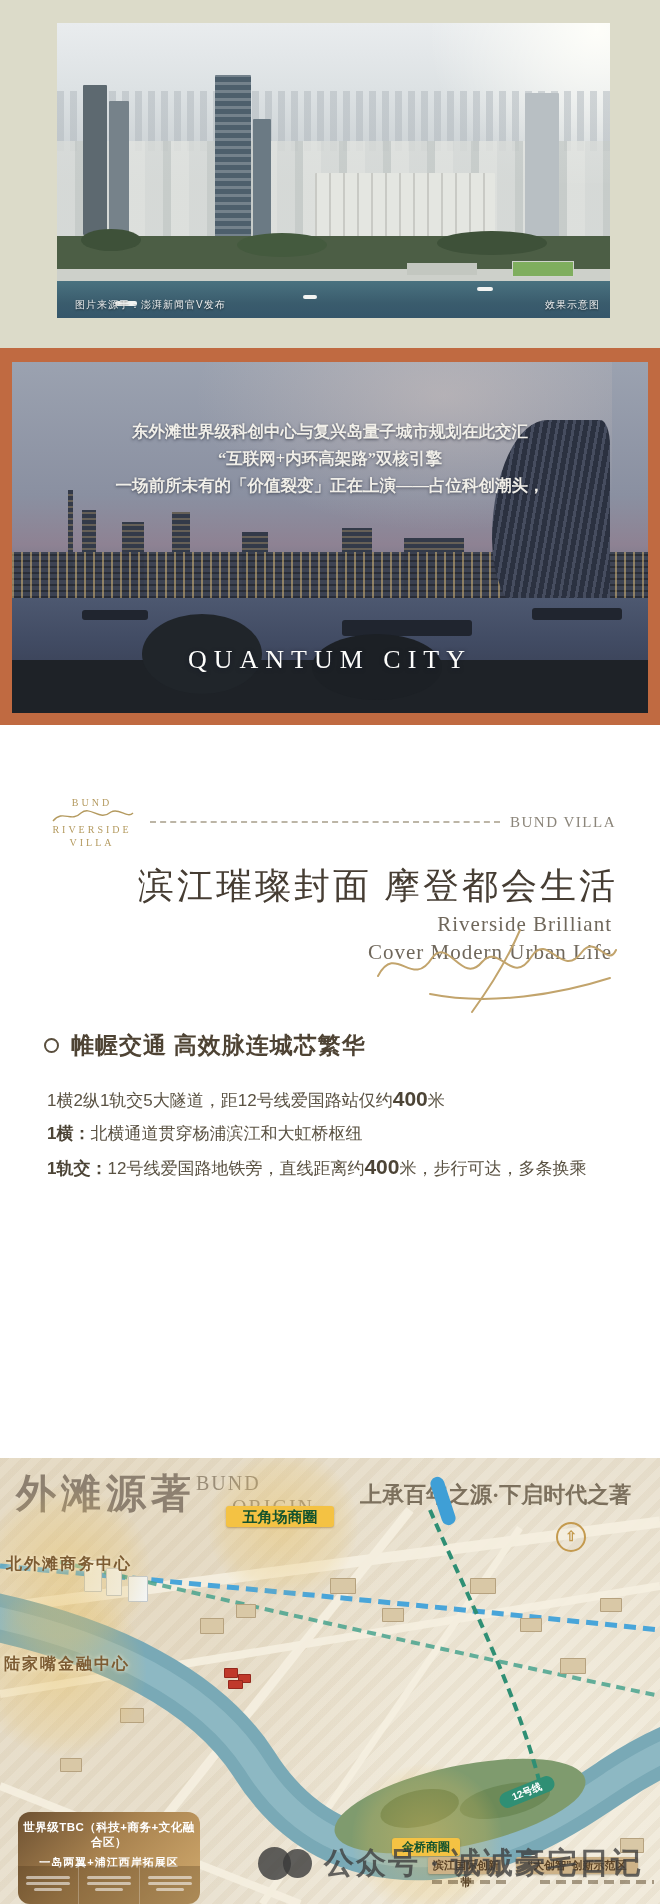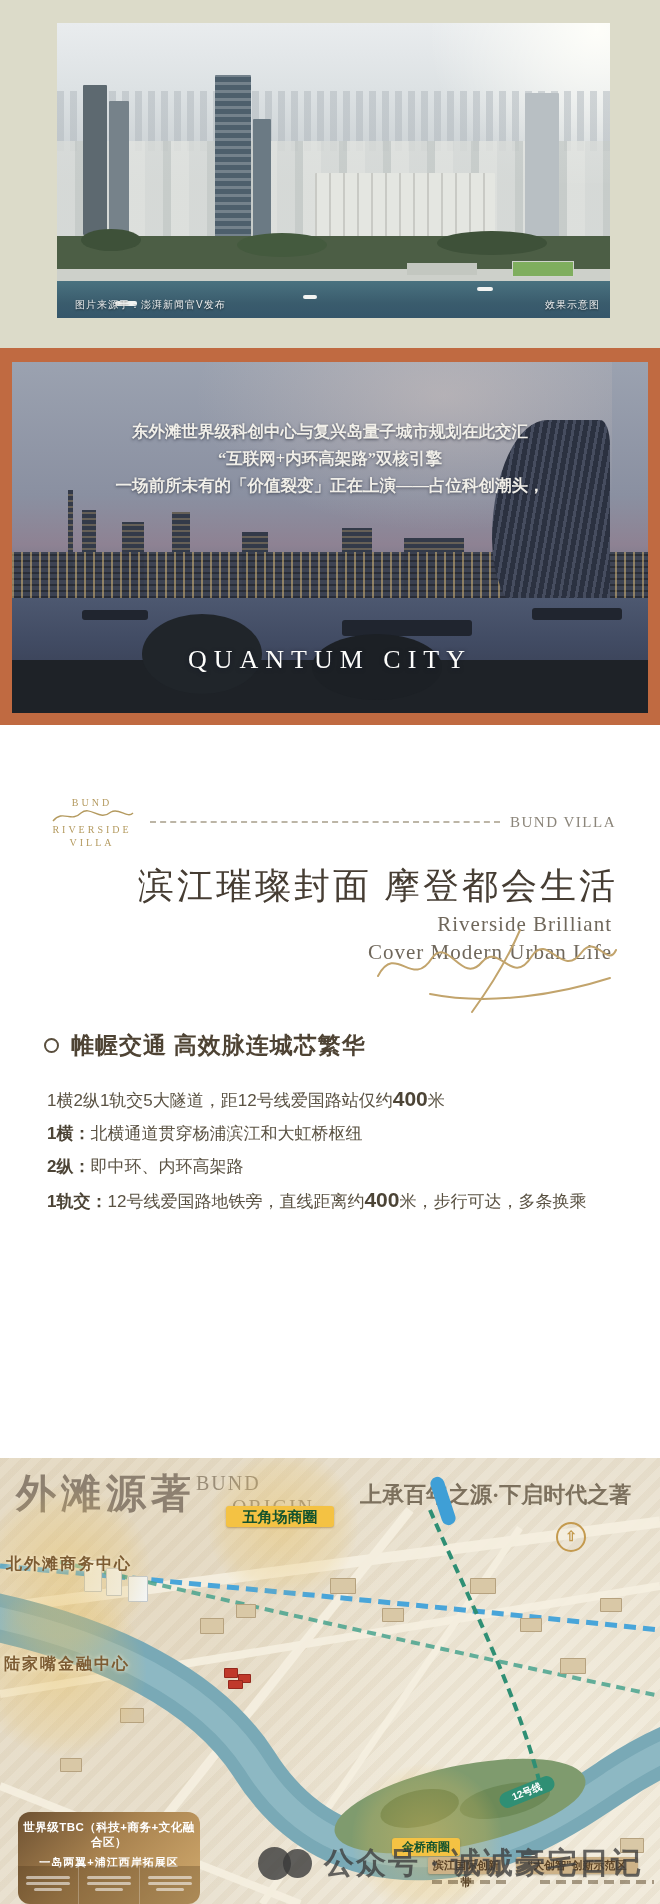--- a/index.html
+++ b/index.html
@@ -194,21 +194,20 @@
   </svg>
 
   <div class="abs sec-head">
     <span class="ring"></span>
     <span>帷幄交通 高效脉连城芯繁华</span>
   </div>
 
   <div class="abs body-copy">
     <p><span>1横2纵1轨交5大隧道，距12号线爱国路站仅约</span><span class="bnum">400</span><span>米</span></p>
     <p><span class="blabel">1横：</span><span>北横通道贯穿杨浦滨江和大虹桥枢纽</span></p>
-    <p><span class="blabel">2纵：</span><span>即中环、内环高架路</span></p>
     <p><span class="blabel">1轨交：</span><span>12号线爱国路地铁旁，直线距离约</span><span class="bnum">400</span><span>米，步行可达，多条换乘</span></p>
   </div>
 
   <div class="abs map-sec">
     <div class="abs map-tex"></div>
 
     <svg class="road-svg" width="660" height="446">
       <g stroke="#f6f0e1" fill="none" opacity="0.9">
         <path d="M0,150 L660,64" stroke-width="11"></path>
         <path d="M0,236 L660,128" stroke-width="8"></path>

